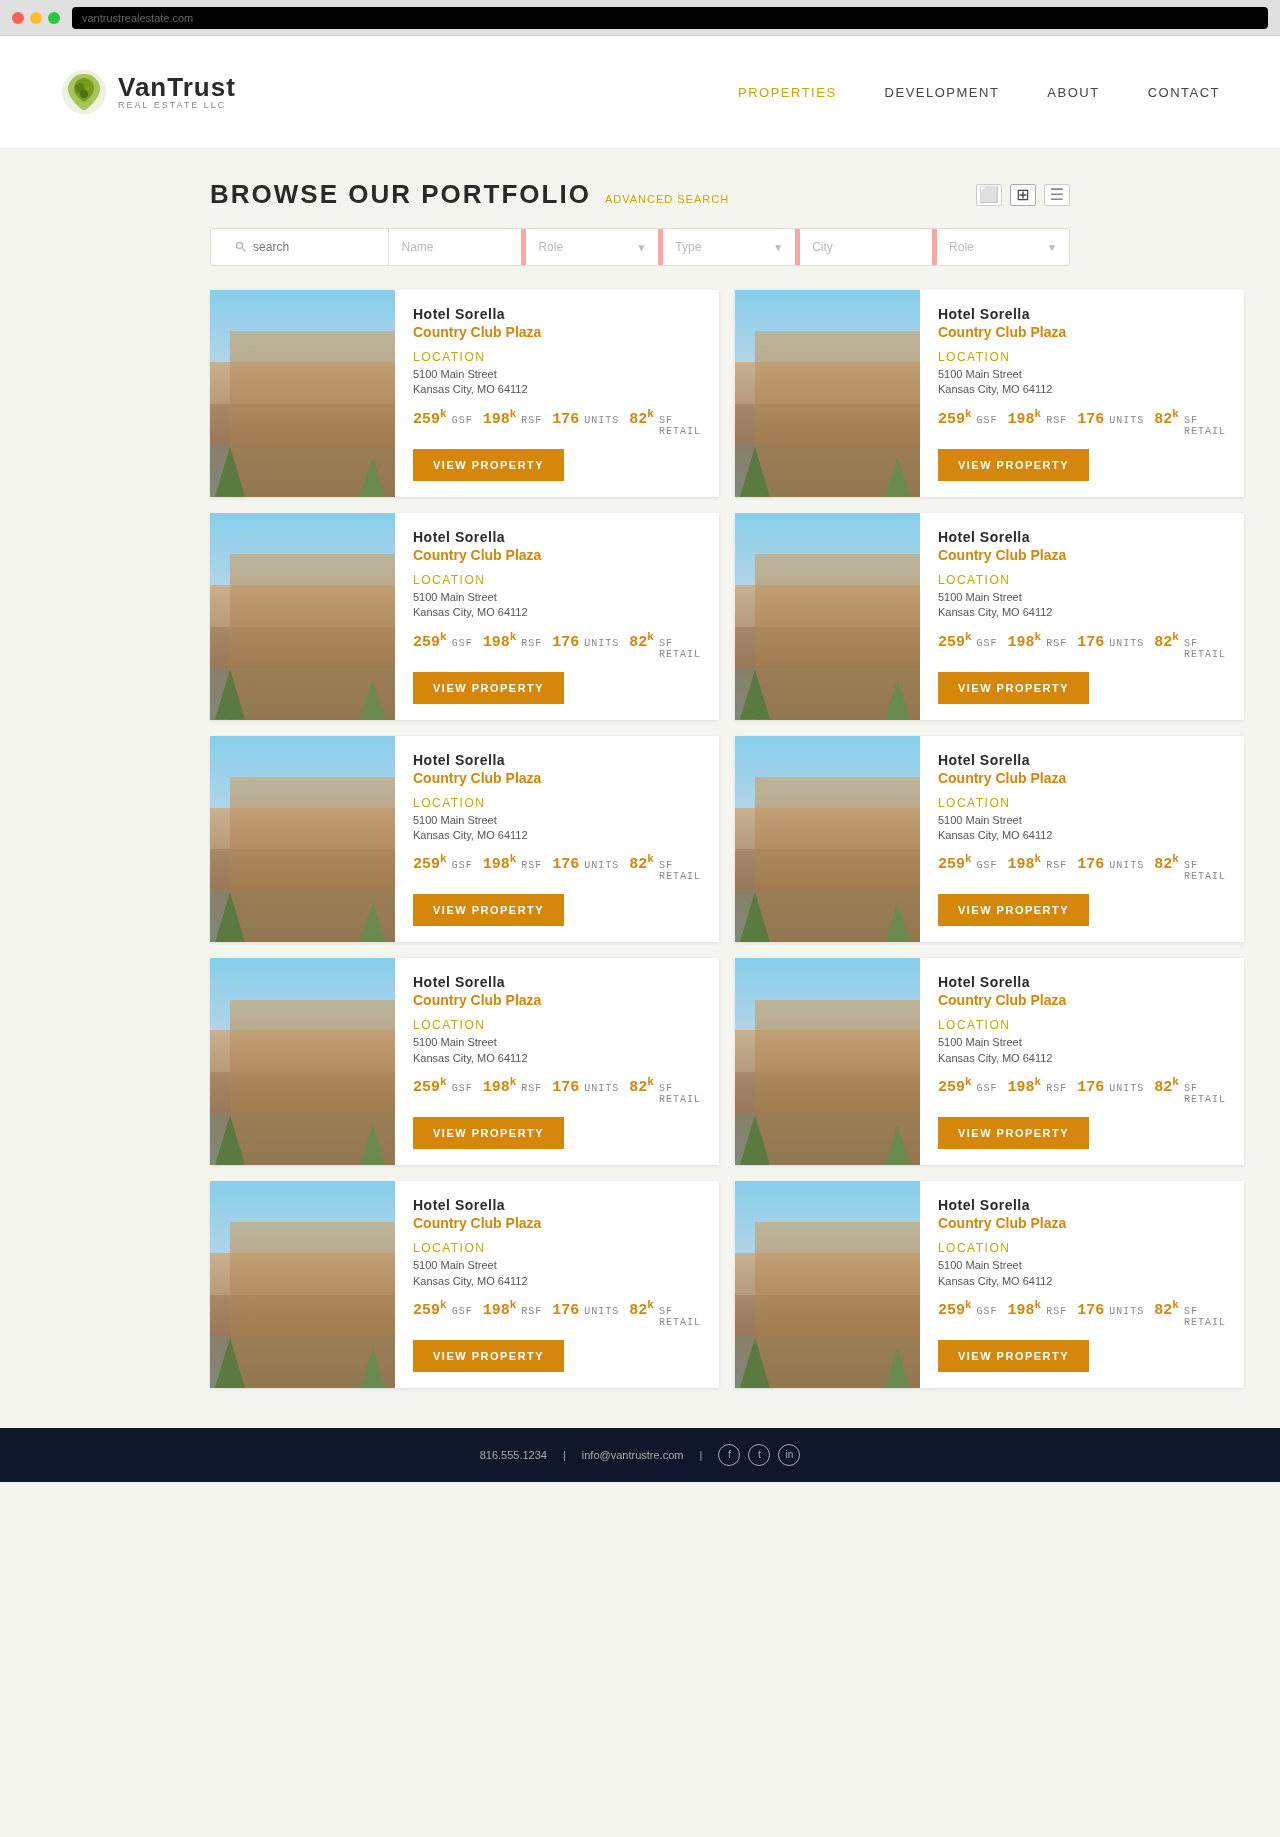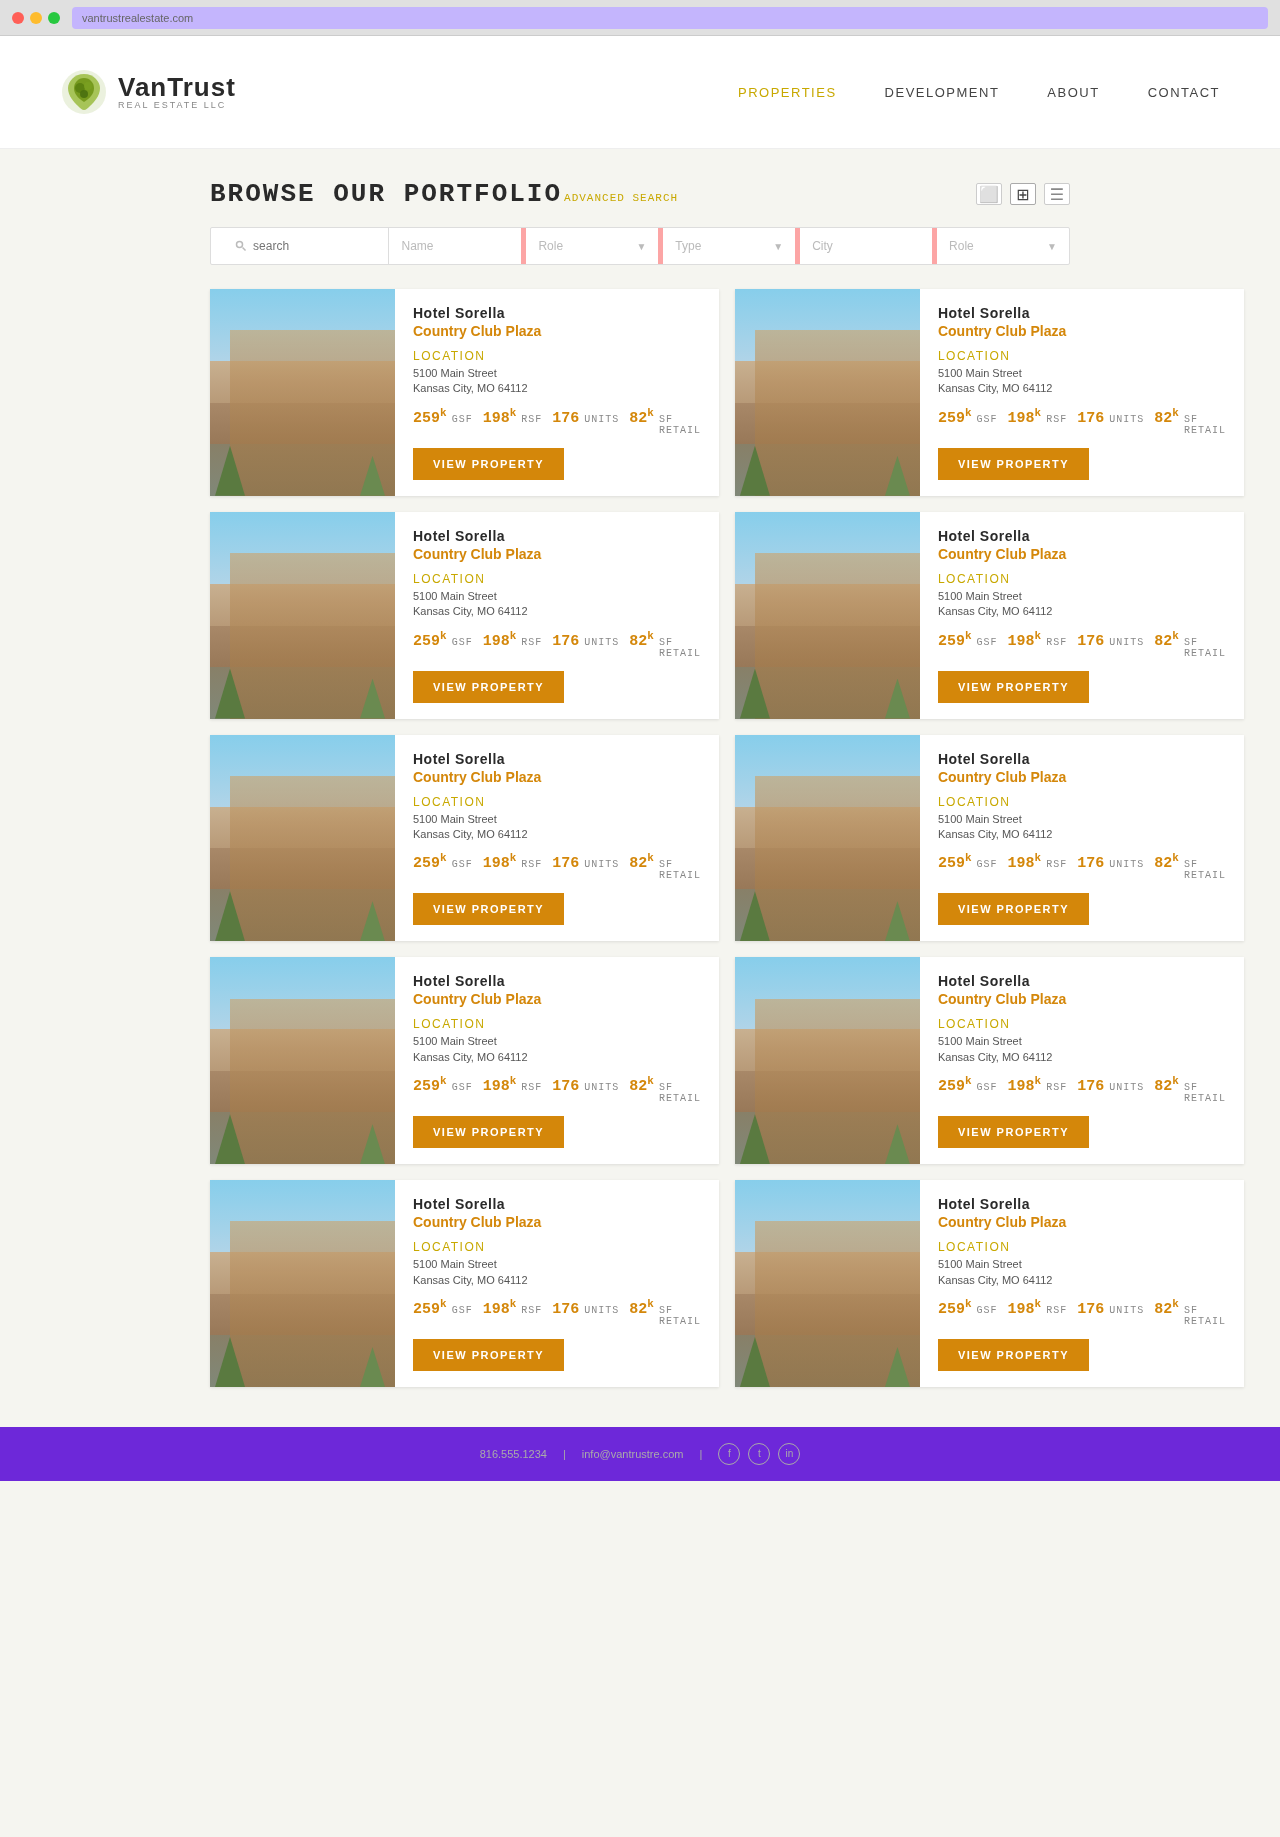--- a/index.html
+++ b/index.html
@@ -27,21 +27,21 @@
     .dot {
       width: 12px;
       height: 12px;
       border-radius: 50%;
     }
     .dot-red { background: #ff5f57; }
     .dot-yellow { background: #febc2e; }
     .dot-green { background: #28c840; }
     .browser-url {
       flex: 1;
-      background: #c4b5fd;
+      background: #000000;
       border-radius: 4px;
       height: 22px;
       display: flex;
       align-items: center;
       padding: 0 10px;
       font-size: 11px;
       color: #666;
     }
 
     
@@ -112,22 +112,21 @@
     
     .browse-header {
       display: flex;
       align-items: center;
       justify-content: space-between;
       margin-bottom: 18px;
     }
     .browse-title-area {
       display: flex;
       align-items: baseline;
-      gap: 2px;
-      font-family: Liberation Mono, monospace;
+      gap: 14px;
     }
     .browse-title {
       font-size: 26px;
       font-weight: 900;
       color: #2a2a2a;
       letter-spacing: 2px;
       text-transform: uppercase;
     }
     .advanced-search-link {
       font-size: 11px;
@@ -336,21 +335,21 @@
       font-size: 11px;
       font-weight: bold;
       letter-spacing: 1.5px;
       text-transform: uppercase;
       cursor: pointer;
       display: inline-block;
     }
 
     
     .footer {
-      background: #6d28d9;
+      background: #0f172a;
       padding: 16px 20px;
       display: flex;
       justify-content: center;
       align-items: center;
       gap: 16px;
     }
     .footer-text {
       color: #aaa;
       font-size: 11px;
     }

